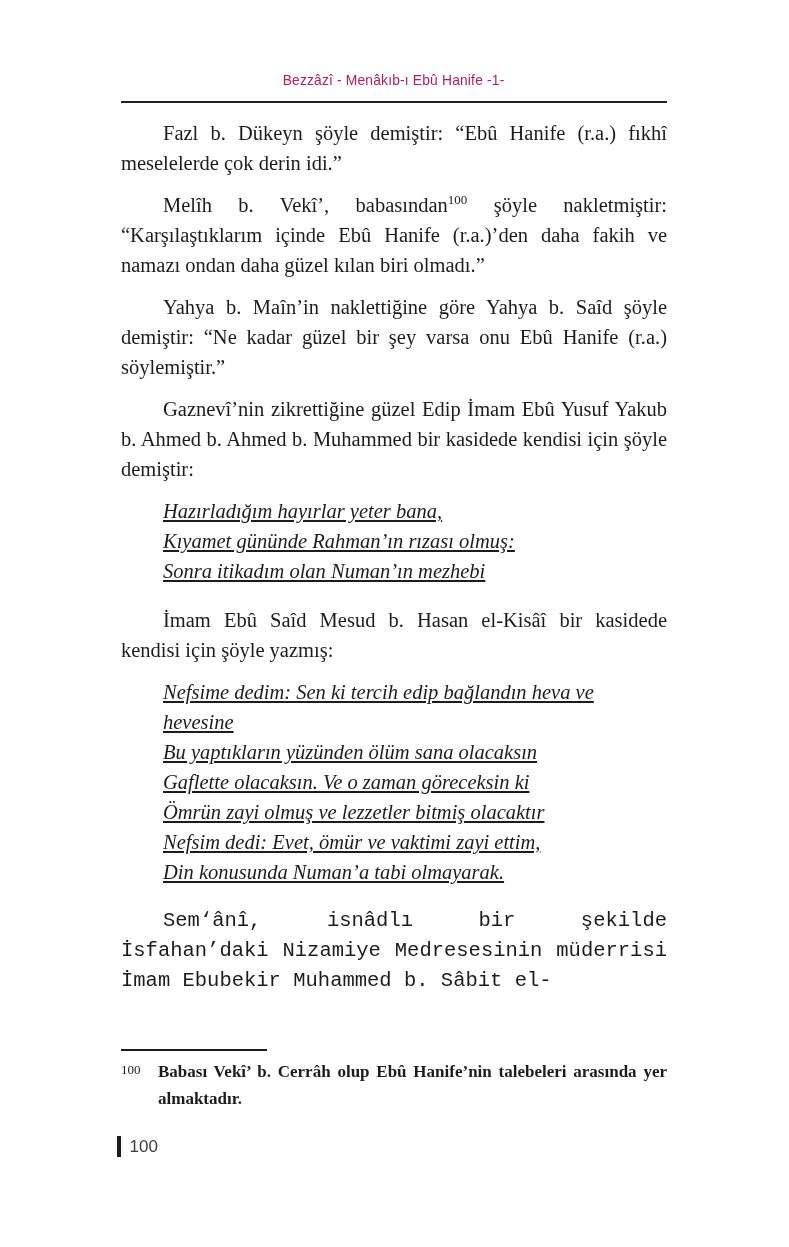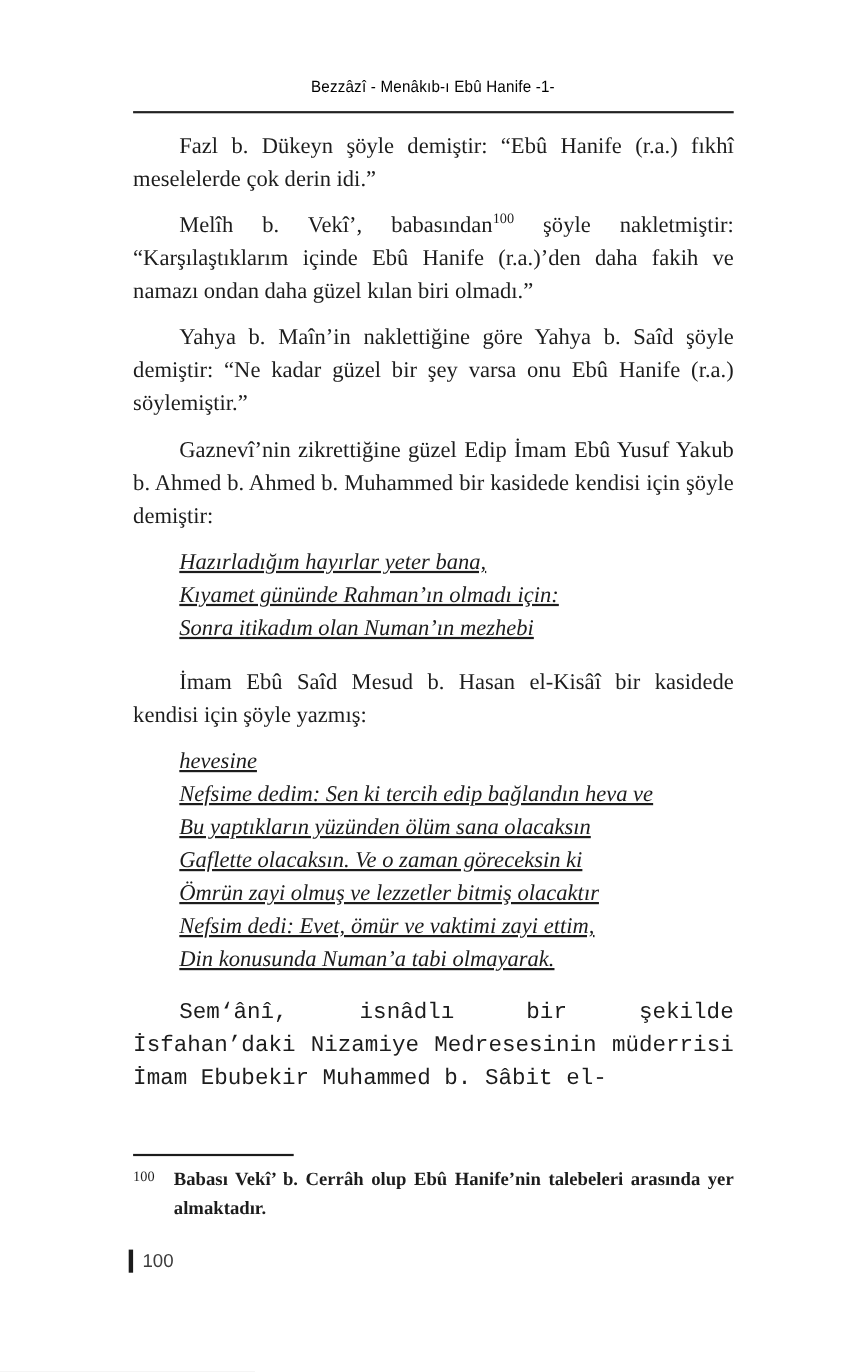--- a/index.html
+++ b/index.html
@@ -10,21 +10,21 @@
     background:#ffffff;
     font-family:"Liberation Serif", serif;
     color:#1c1c1c;
     overflow:hidden;
   }
   
   .running-head {
     position:absolute; top:71px; left:121px; width:546px;
     text-align:center;
     font-family:"Liberation Sans", sans-serif;
-    font-size:15px; color:#000000;
+    font-size:15px; color:#be185d;
   }
   .running-head .condensed {
     display:inline-block;
     transform:scaleX(0.92);
     transform-origin:center;
     letter-spacing:0.2px;
     white-space:nowrap;
   }
   .head-rule {
     position:absolute; top:101px; left:121px; width:546px;
@@ -91,29 +91,29 @@
     <p class="para">Fazl b. Dükeyn şöyle demiştir: “Ebû Hanife (r.a.) fıkhî meselelerde çok derin idi.”</p>
 
     <p class="para"><span>Melîh b. Vekî’, babasından</span><sup class="fn-ref">100</sup><span> şöyle nakletmiştir: “Karşılaştıklarım içinde Ebû Hanife (r.a.)’den daha fakih ve namazı ondan daha güzel kılan biri olmadı.”</span></p>
 
     <p class="para">Yahya b. Maîn’in naklettiğine göre Yahya b. Saîd şöyle demiştir: “Ne kadar güzel bir şey varsa onu Ebû Hanife (r.a.) söylemiştir.”</p>
 
     <p class="para">Gaznevî’nin zikrettiğine güzel Edip İmam Ebû Yusuf Yakub b. Ahmed b. Ahmed b. Muhammed bir kasidede kendisi için şöyle demiştir:</p>
 
     <div class="poem">
       <div class="poem-line">Hazırladığım hayırlar yeter bana,</div>
-      <div class="poem-line">Kıyamet gününde Rahman’ın olmadı için:</div>
+      <div class="poem-line">Kıyamet gününde Rahman’ın rızası olmuş:</div>
       <div class="poem-line">Sonra itikadım olan Numan’ın mezhebi</div>
     </div>
 
     <p class="para">İmam Ebû Saîd Mesud b. Hasan el-Kisâî bir kasidede kendisi için şöyle yazmış:</p>
 
     <div class="poem">
+      <div class="poem-line">Nefsime dedim: Sen ki tercih edip bağlandın heva ve</div>
       <div class="poem-line">hevesine</div>
-      <div class="poem-line">Nefsime dedim: Sen ki tercih edip bağlandın heva ve</div>
       <div class="poem-line">Bu yaptıkların yüzünden ölüm sana olacaksın</div>
       <div class="poem-line">Gaflette olacaksın. Ve o zaman göreceksin ki</div>
       <div class="poem-line">Ömrün zayi olmuş ve lezzetler bitmiş olacaktır</div>
       <div class="poem-line">Nefsim dedi: Evet, ömür ve vaktimi zayi ettim,</div>
       <div class="poem-line">Din konusunda Numan’a tabi olmayarak.</div>
     </div>
 
     <p class="para last">Sem‘ânî, isnâdlı bir şekilde İsfahan’daki Nizamiye Medresesinin müderrisi İmam Ebubekir Muhammed b. Sâbit el-</p>
 
   </div>

